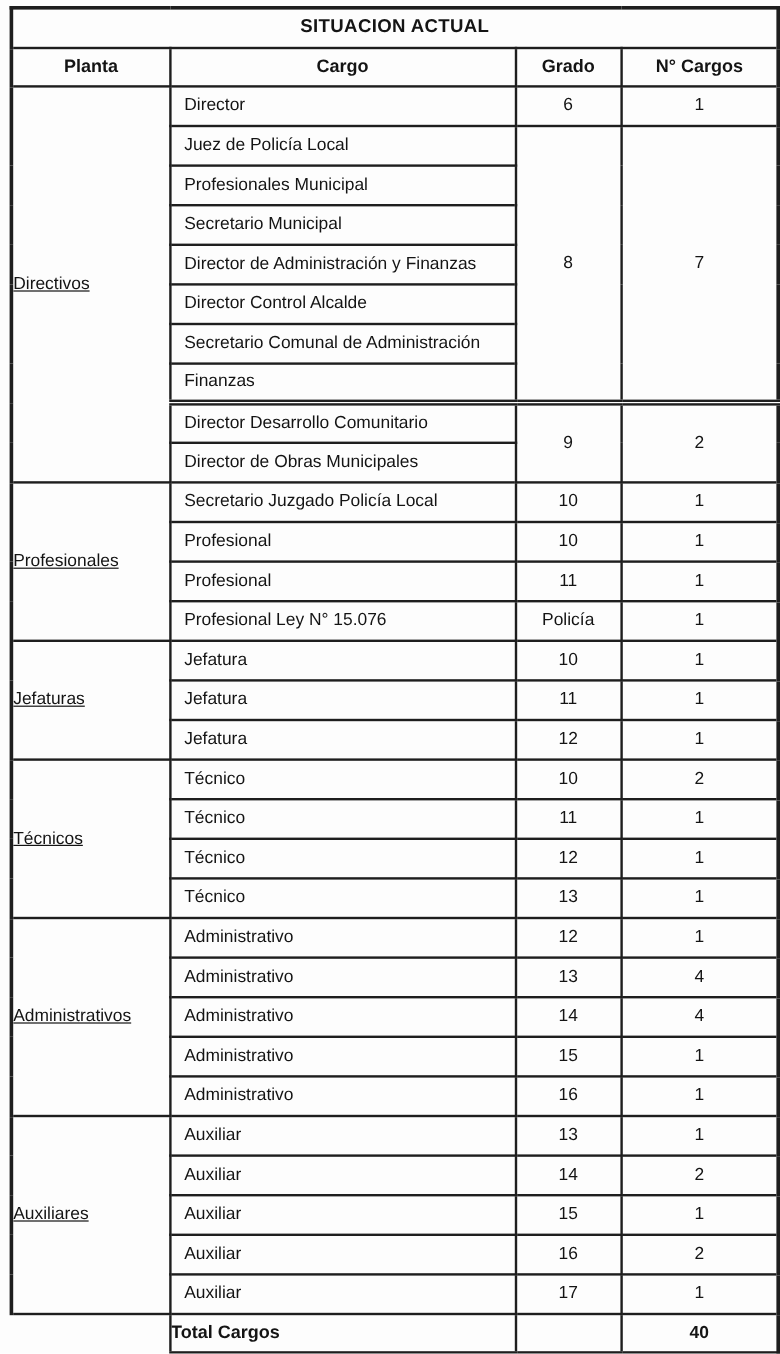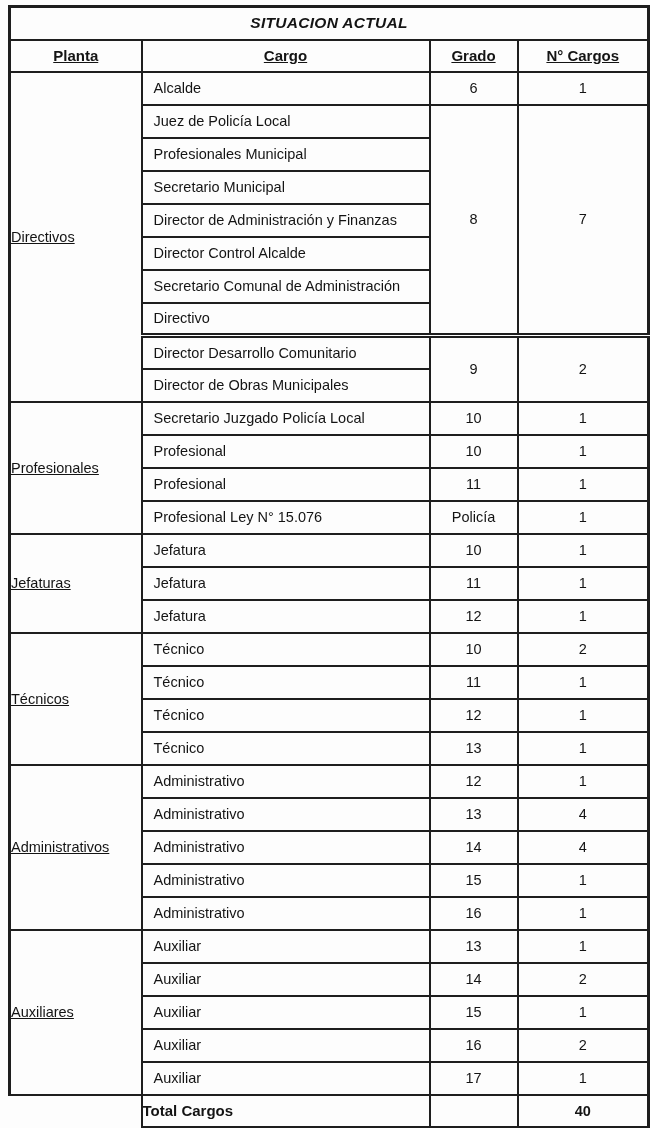--- a/index.html
+++ b/index.html
@@ -16,27 +16,27 @@
   }
   th,td{
     border:2px solid #1e1e1e;
     padding:0;
     vertical-align:middle;
     font-size:14.5px;
     overflow:hidden;
     white-space:nowrap;
   }
   tr{height:33px;}
-  tr.title-row{height:33px;font-style:italic;}
+  tr.title-row{height:33px;}
   tr.header-row{height:32px;}
   .title-cell{
     font-weight:bold;font-size:15.5px;text-align:center;letter-spacing:.3px;
   }
   .header-row th{
-    font-weight:bold;font-size:15px;text-decoration:underline;
+    font-weight:bold;font-size:15px;
   }
   td.planta{text-align:left;text-decoration:underline;}
   td.cargo{text-align:left;padding-left:11px;}
   td.center{text-align:center;}
   
   .col-first{border-left-width:3px;}
   .col-last{border-right-width:3px;}
   .edge-top{border-top-width:3px;}
   .edge-bottom{border-bottom-width:3px;}
   
@@ -64,21 +64,21 @@
       <tr class="header-row">
         <th class="col-first">Planta</th>
         <th>Cargo</th>
         <th>Grado</th>
         <th class="col-last">N° Cargos</th>
       </tr>
     </thead>
     <tbody id="tbody">
       <tr>
           <td class="planta col-first" rowspan="10">Directivos</td>
-          <td class="cargo">Alcalde</td>
+          <td class="cargo">Director</td>
           <td class="center" rowspan="1">6</td>
           <td class="center col-last" rowspan="1">1</td>
         </tr>
         <tr>
           <td class="cargo">Juez de Policía Local</td>
           <td class="center" rowspan="7">8</td>
           <td class="center col-last" rowspan="7">7</td>
         </tr>
         <tr>
           <td class="cargo">Profesionales Municipal</td>
@@ -89,21 +89,21 @@
         <tr>
           <td class="cargo">Director de Administración y Finanzas</td>
         </tr>
         <tr>
           <td class="cargo">Director Control Alcalde</td>
         </tr>
         <tr>
           <td class="cargo">Secretario Comunal de Administración</td>
         </tr>
         <tr>
-          <td class="cargo">Directivo</td>
+          <td class="cargo">Finanzas</td>
         </tr>
         <tr>
           <td class="cargo dbl-top">Director Desarrollo Comunitario</td>
           <td class="center dbl-top" rowspan="2">9</td>
           <td class="center col-last dbl-top" rowspan="2">2</td>
         </tr>
         <tr>
           <td class="cargo">Director de Obras Municipales</td>
         </tr>
         <tr>

